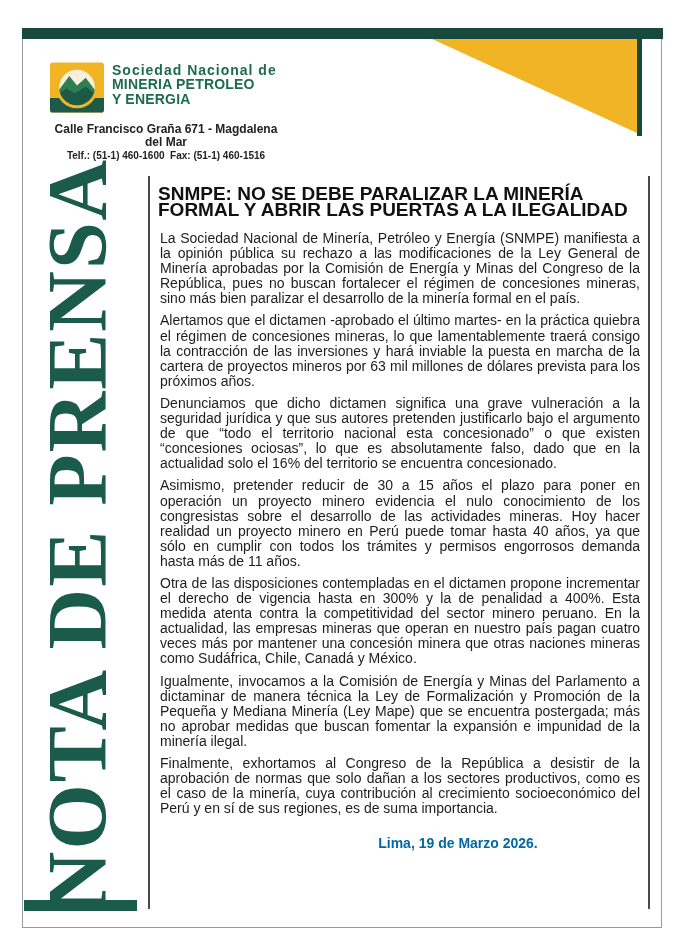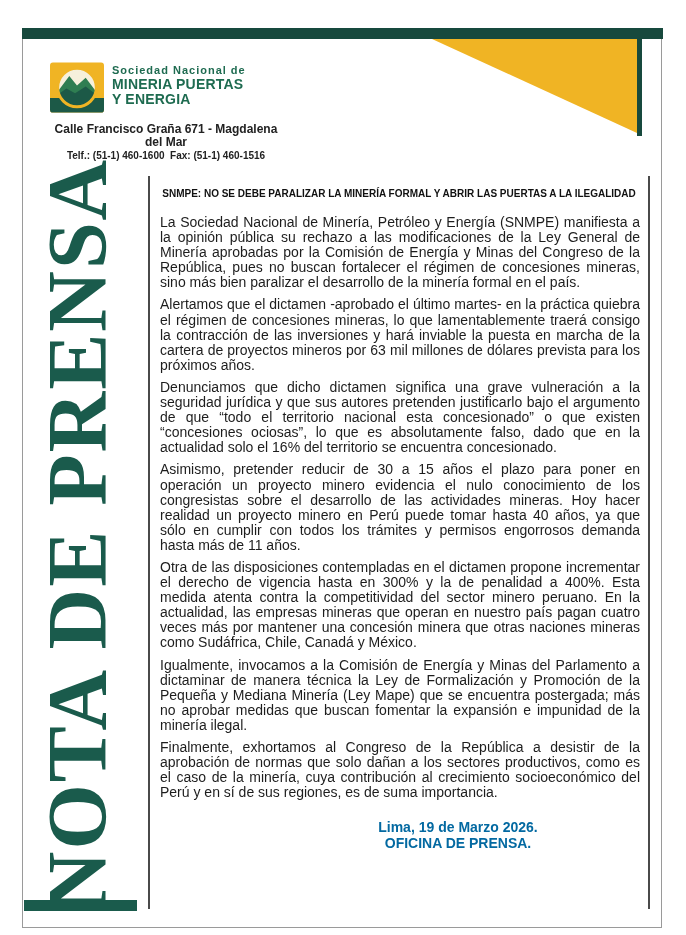--- a/index.html
+++ b/index.html
@@ -19,21 +19,21 @@
     background:#f0b424;clip-path:polygon(0 0,100% 0,100% 100%);
   }
   .corner-edge{
     position:absolute;left:637px;top:39px;width:5px;height:97px;background:#17493d;
   }
   
   .header{position:absolute;left:50px;top:62px;width:232px;}
   .logo-row{display:flex;gap:8px;align-items:flex-start;}
   .logo{width:54px;height:51px;flex:0 0 auto;}
   .org{padding-top:2px;}
-  .org-line1{font-size:11px;font-weight:bold;color:#1e6b50;letter-spacing:1px;line-height:13px;}
+  .org-line1{font-size:14px;font-weight:bold;color:#1e6b50;letter-spacing:1px;line-height:13px;}
   .org-line2,.org-line3{font-size:14px;font-weight:bold;color:#1e6b50;letter-spacing:0.2px;line-height:15px;}
   .address{margin-top:10px;text-align:center;font-size:12px;font-weight:bold;color:#222;line-height:13px;}
   .contact{text-align:center;font-size:10px;font-weight:bold;color:#222;line-height:13px;}
   
   .vtitle{
     position:absolute;left:78px;top:535px;width:760px;height:92px;
     margin-left:-380px;margin-top:-46px;transform:rotate(-90deg);
     text-align:center;line-height:92px;white-space:nowrap;
     font-family:"Liberation Serif","DejaVu Serif",serif;font-weight:bold;
     font-size:84px;letter-spacing:2px;color:#1a5b4c;
@@ -41,22 +41,22 @@
   .vtitle-underline{
     position:absolute;left:24px;top:900px;width:113px;height:11px;background:#1a5b4c;
   }
   
   .content-box{
     position:absolute;left:148px;top:176px;width:502px;height:733px;
     border-left:2px solid #4a4a4a;border-right:2px solid #4a4a4a;
     box-sizing:border-box;padding:10px 8px 0 8px;
   }
   .title{
-    margin:0 auto 13px auto;max-width:482px;text-align:center;
-    font-size:10px;font-weight:bold;line-height:16px;color:#111;
+    margin:0 auto 13px auto;max-width:482px;text-align:left;
+    font-size:19px;font-weight:bold;line-height:16px;color:#111;
   }
   .content-box p{
     margin:0 0 7px 2px;text-align:justify;font-size:14px;line-height:15.1px;
   }
   .dateline{
     margin-top:20px;margin-left:150px;width:300px;text-align:center;
     font-weight:bold;font-size:14px;line-height:15.5px;color:#0369a1;
   }
 </style>
 </head>
@@ -79,21 +79,21 @@
             <circle cx="28" cy="26" r="20"></circle>
           </clipPath>
         <g clip-path="url(#lc)">
           <path d="M6 33 L20 14 L28 24 L37 16 L50 33 L50 47 L6 47 Z" fill="#2f7e52"></path>
           <path d="M6 35 L17 27 L26 32 L37 25 L50 35 L50 47 L6 47 Z" fill="#1c5947"></path>
         </g>
         <circle cx="28" cy="26" r="20" fill="none" stroke="#f0b424" stroke-width="3"></circle>
       </svg>
       <div class="org">
         <div class="org-line1">Sociedad Nacional de</div>
-        <div class="org-line2">MINERIA PUERTAS</div>
+        <div class="org-line2">MINERIA PETROLEO</div>
         <div class="org-line3">Y ENERGIA</div>
       </div>
     </div>
     <div class="address">Calle Francisco Graña 671 - Magdalena del Mar</div>
     <div class="contact">Telf.: (51-1) 460-1600&nbsp; Fax: (51-1) 460-1516</div>
   </div>
 
   <div class="vtitle">NOTA DE PRENSA</div>
   <div class="vtitle-underline"></div>
 
@@ -101,17 +101,16 @@
     <h1 class="title">SNMPE: NO SE DEBE PARALIZAR LA MINERÍA FORMAL Y ABRIR LAS PUERTAS A LA ILEGALIDAD</h1>
     <p>La Sociedad Nacional de Minería, Petróleo y Energía (SNMPE) manifiesta a la opinión pública su rechazo a las modificaciones de la Ley General de Minería aprobadas por la Comisión de Energía y Minas del Congreso de la República, pues no buscan fortalecer el régimen de concesiones mineras, sino más bien paralizar el desarrollo de la minería formal en el país.</p>
     <p>Alertamos que el dictamen -aprobado el último martes- en la práctica quiebra el régimen de concesiones mineras, lo que lamentablemente traerá consigo la contracción de las inversiones y hará inviable la puesta en marcha de la cartera de proyectos mineros por 63 mil millones de dólares prevista para los próximos años.</p>
     <p>Denunciamos que dicho dictamen significa una grave vulneración a la seguridad jurídica y que sus autores pretenden justificarlo bajo el argumento de que “todo el territorio nacional esta concesionado” o que existen “concesiones ociosas”, lo que es absolutamente falso, dado que en la actualidad solo el 16% del territorio se encuentra concesionado.</p>
     <p>Asimismo, pretender reducir de 30 a 15 años el plazo para poner en operación un proyecto minero evidencia el nulo conocimiento de los congresistas sobre el desarrollo de las actividades mineras. Hoy hacer realidad un proyecto minero en Perú puede tomar hasta 40 años, ya que sólo en cumplir con todos los trámites y permisos engorrosos demanda hasta más de 11 años.</p>
     <p>Otra de las disposiciones contempladas en el dictamen propone incrementar el derecho de vigencia hasta en 300% y la de penalidad a 400%. Esta medida atenta contra la competitividad del sector minero peruano. En la actualidad, las empresas mineras que operan en nuestro país pagan cuatro veces más por mantener una concesión minera que otras naciones mineras como Sudáfrica, Chile, Canadá y México.</p>
     <p>Igualmente, invocamos a la Comisión de Energía y Minas del Parlamento a dictaminar de manera técnica la Ley de Formalización y Promoción de la Pequeña y Mediana Minería (Ley Mape) que se encuentra postergada; más no aprobar medidas que buscan fomentar la expansión e impunidad de la minería ilegal.</p>
     <p>Finalmente, exhortamos al Congreso de la República a desistir de la aprobación de normas que solo dañan a los sectores productivos, como es el caso de la minería, cuya contribución al crecimiento socioeconómico del Perú y en sí de sus regiones, es de suma importancia.</p>
     <div class="dateline">
       <div>Lima, 19 de Marzo 2026.</div>
-      <div>OFICINA DE PRENSA.</div>
     </div>
   </div>
 
 </div>
 
 </body></html>

